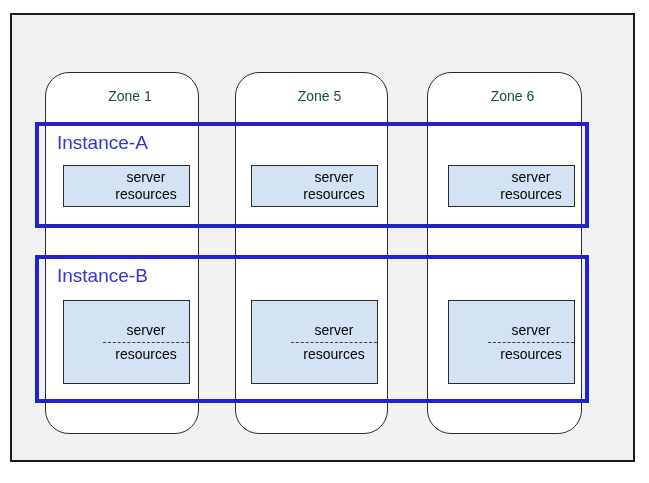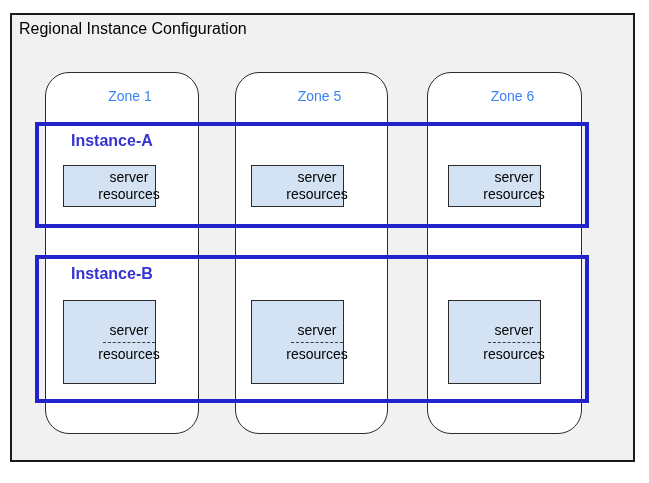--- a/index.html
+++ b/index.html
@@ -50,44 +50,44 @@
     border-radius:24px;
     z-index:1;
   }
   .zone1{left:45px;width:154px;}
   .zone2{left:235px;width:153px;}
   .zone3{left:427px;width:155px;}
   .zone-label{
     margin-top:15px;
     text-align:center;
     font-size:14px;
-    color:#3b82f6;
+    color:#14532d;
     padding-left:16px;
   }
   .instance{
     position:absolute;
     left:35px;
     width:554px;
     border:4px solid var(--instance-border);
     background:transparent;
     z-index:2;
   }
   .instance-a{top:122px;height:106px;}
   .instance-b{top:255px;height:148px;}
   .instance-label{
     position:absolute;
-    left:32px; top:6px;
-    font-size:16px;
-    font-weight:bold;
+    left:18px; top:6px;
+    font-size:19px;
+    font-weight:normal;
     color:var(--instance-label);
     white-space:nowrap;
   }
   .srv{
     position:absolute;
-    width:93px;
+    width:127px;
     background:var(--server-box-fill);
     border:1px solid var(--server-box-border);
     display:flex;
     flex-direction:column;
     align-items:center;
     justify-content:center;
     font-size:14px;
     line-height:17px;
     color:#000;
     text-align:center;
@@ -106,21 +106,20 @@
     margin:3px 0;
   }
 </style>
 </head>
 <body>
 
 <div class="canvas">
 
   <div class="region"></div>
 
-  <div class="title">Regional Instance Configuration</div>
 
   <div class="zone zone1">
     <div class="zone-label">Zone 1</div>
   </div>
   <div class="zone zone2">
     <div class="zone-label">Zone 5</div>
   </div>
   <div class="zone zone3">
     <div class="zone-label">Zone 6</div>
   </div>

